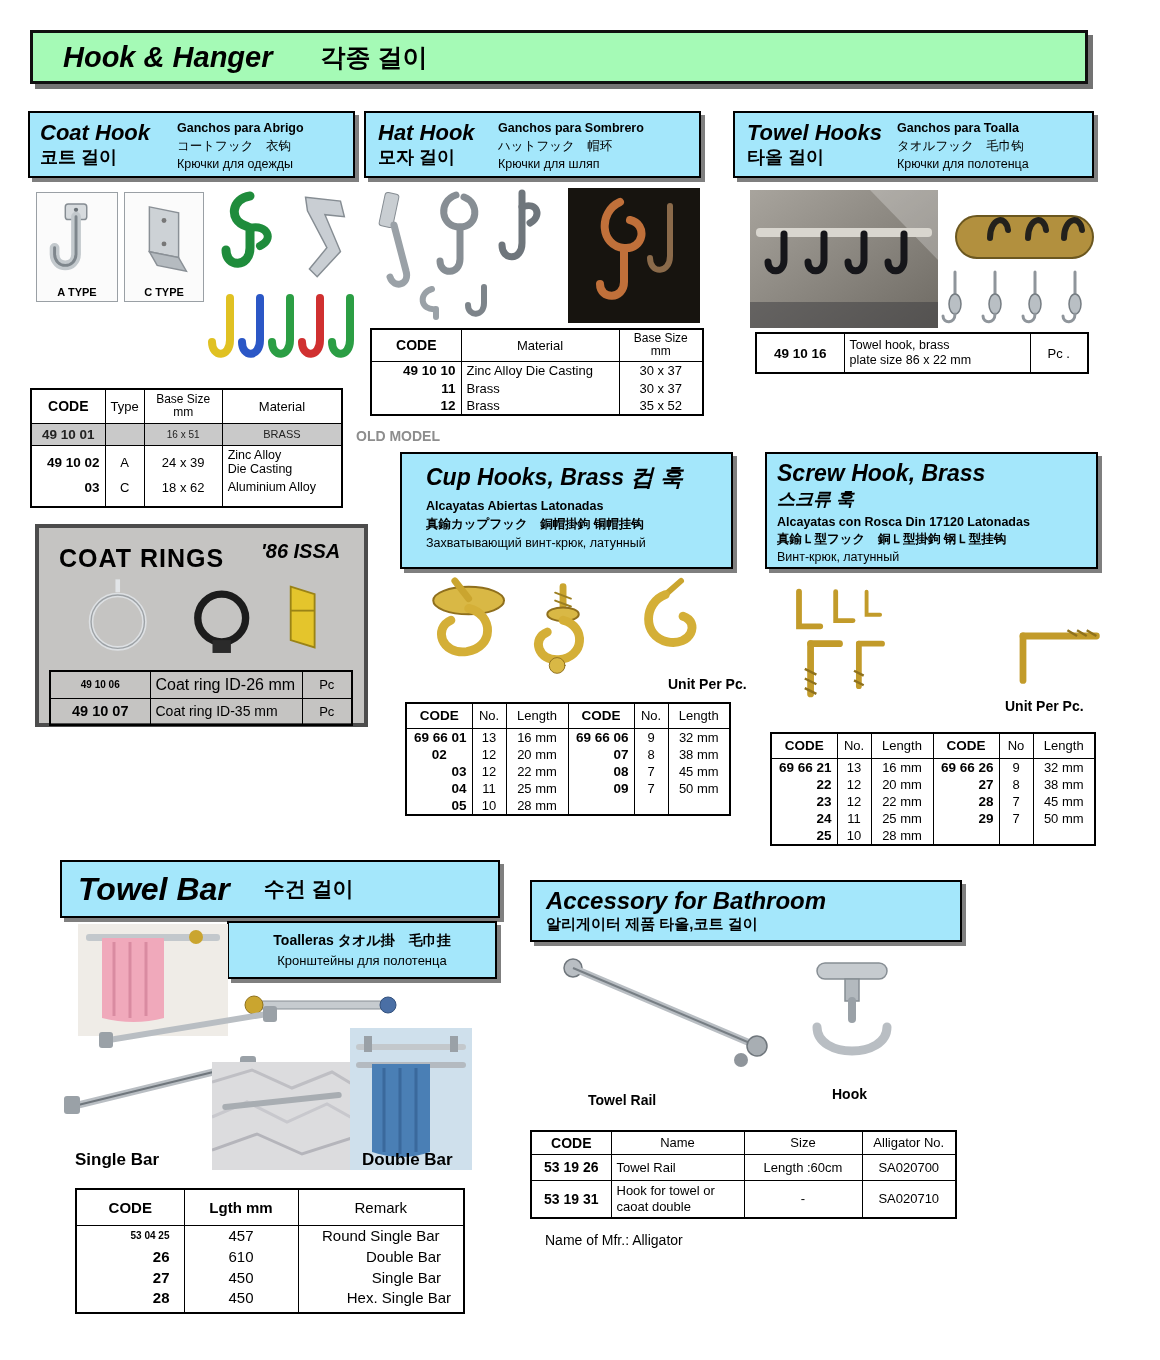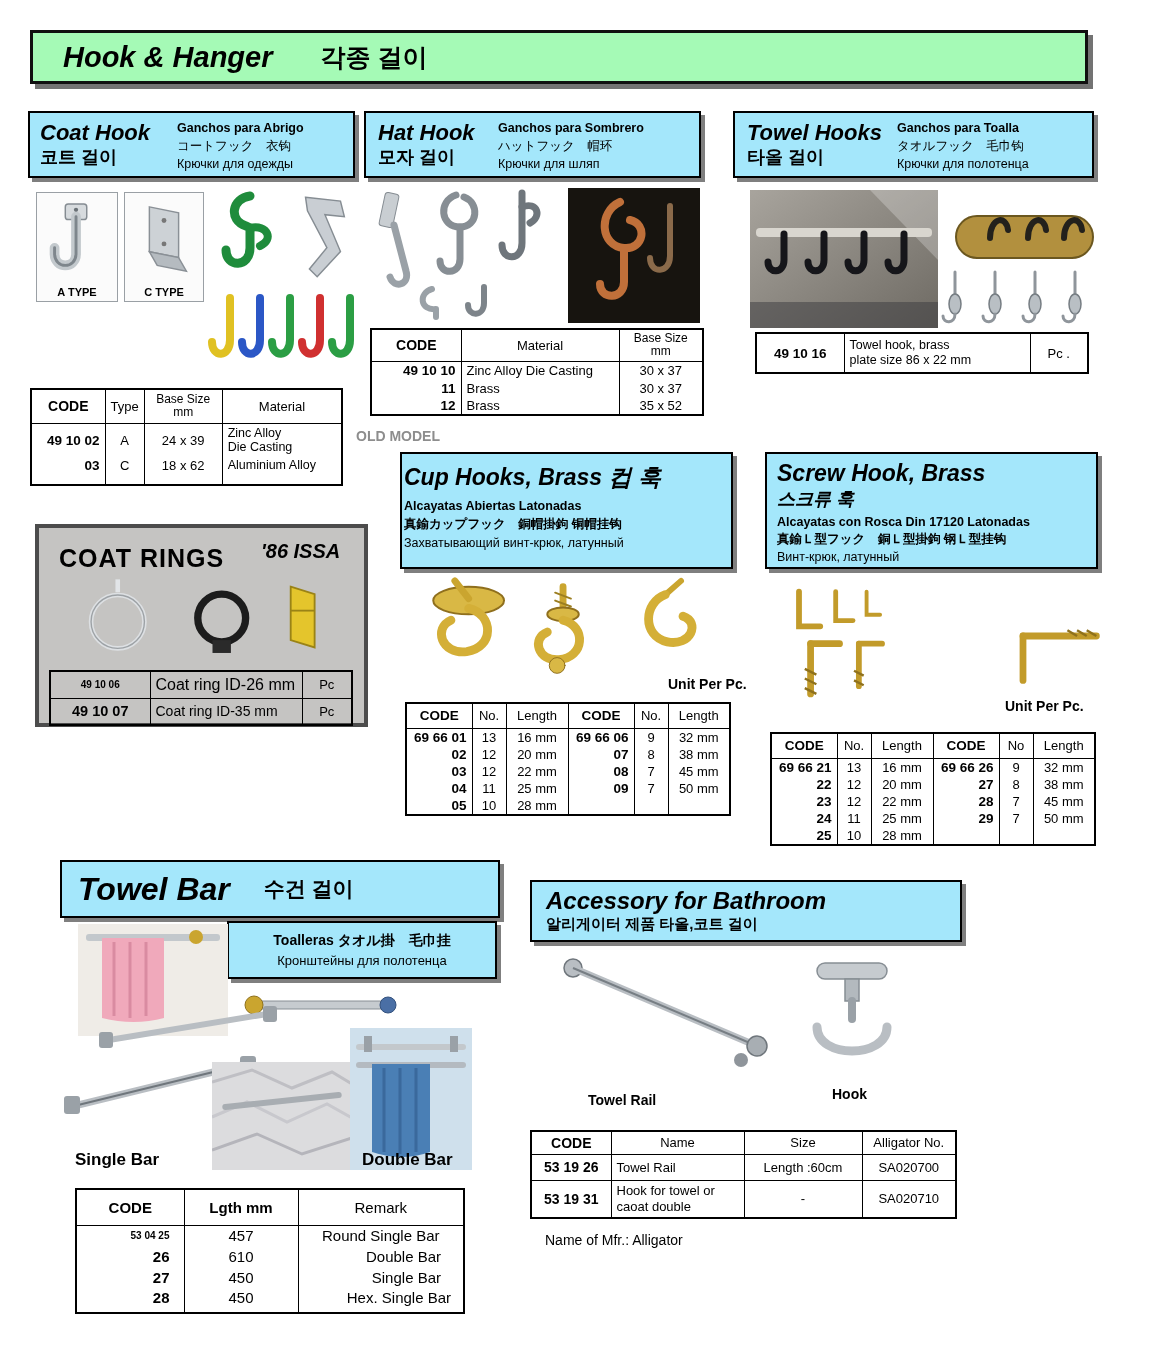--- a/index.html
+++ b/index.html
@@ -99,20 +99,26 @@
 
   <table class="t abs" style="left:30px; top:388px;">
     <tbody>
         <tr>
       <th style="width:74px; height:34px; font-size:14px;">CODE</th>
       <th style="width:38px; font-weight:normal;">Type</th>
       <th class="pre" style="width:78px; font-weight:normal; font-size:12px; line-height:1.1;">Base Size
 mm</th>
       <th style="width:120px; font-weight:normal;">Material</th>
     </tr>
+    <tr class="old">
+      <td class="code" style="height:22px;">49 10 01</td>
+      <td></td>
+      <td style="font-size:10px;">16 x 51</td>
+      <td style="font-size:11px;">BRASS</td>
+    </tr>
     <tr class="o">
       <td class="code r" style="height:34px;">49 10 02</td>
       <td>A</td>
       <td>24 x 39</td>
       <td class="pre l" style="font-size:12.5px; line-height:1.15;">Zinc Alloy
 Die Casting</td>
     </tr>
     <tr class="o">
       <td class="code r" style="height:28px; vertical-align:top;">03</td>
       <td style="vertical-align:top;">C</td>
@@ -284,21 +290,21 @@
       </tr>
       <tr>
         <td class="code" style="height:27px; font-size:14.5px;">49 10 07</td>
         <td class="l" style="font-size:14px;">Coat ring ID-35 mm</td>
         <td>Pc</td>
       </tr>
     </tbody>
       </table>
   </div>
 
-  <div class="abs sec-hdr" style="left:400px; top:452px; width:333px; height:117px; padding:8px 2px;">
+  <div class="abs sec-hdr" style="left:400px; top:452px; width:333px; height:117px; padding:8px 24px;">
     <div class="it" style="font-size:23px; margin-bottom:6px;">Cup Hooks, Brass  컵 훅</div>
     <div class="sub1" style="margin-bottom:3px;">Alcayatas Abiertas Latonadas</div>
     <div class="sub2" style="font-weight:bold; margin-bottom:3px;">真鍮カップフック　銅帽掛鉤  铜帽挂钩</div>
     <div class="sub3">Захватывающий винт-крюк, латунный</div>
   </div>
 
   <div class="abs" style="left:405px; top:575px;">
     <svg width="320" height="118" viewBox="0 0 320 120">
       <g fill="none" stroke-linecap="round">
         <ellipse cx="62" cy="26" rx="36" ry="14" fill="#d9b845" stroke="#8f6f1d" stroke-width="2"></ellipse>
@@ -328,21 +334,21 @@
     </tr>
     <tr class="o">
       <td class="code r" style="height:17px;">69 66 01</td>
       <td>13</td>
       <td>16 mm</td>
       <td class="code r">69 66 06</td>
       <td>9</td>
       <td>32 mm</td>
     </tr>
     <tr class="o">
-      <td class="code r" style="height:17px;">02</td>
+      <td class="code r" style="height:17px;text-align:center;">02</td>
       <td>12</td>
       <td>20 mm</td>
       <td class="code r">07</td>
       <td>8</td>
       <td>38 mm</td>
     </tr>
     <tr class="o">
       <td class="code r" style="height:17px;">03</td>
       <td>12</td>
       <td>22 mm</td>

